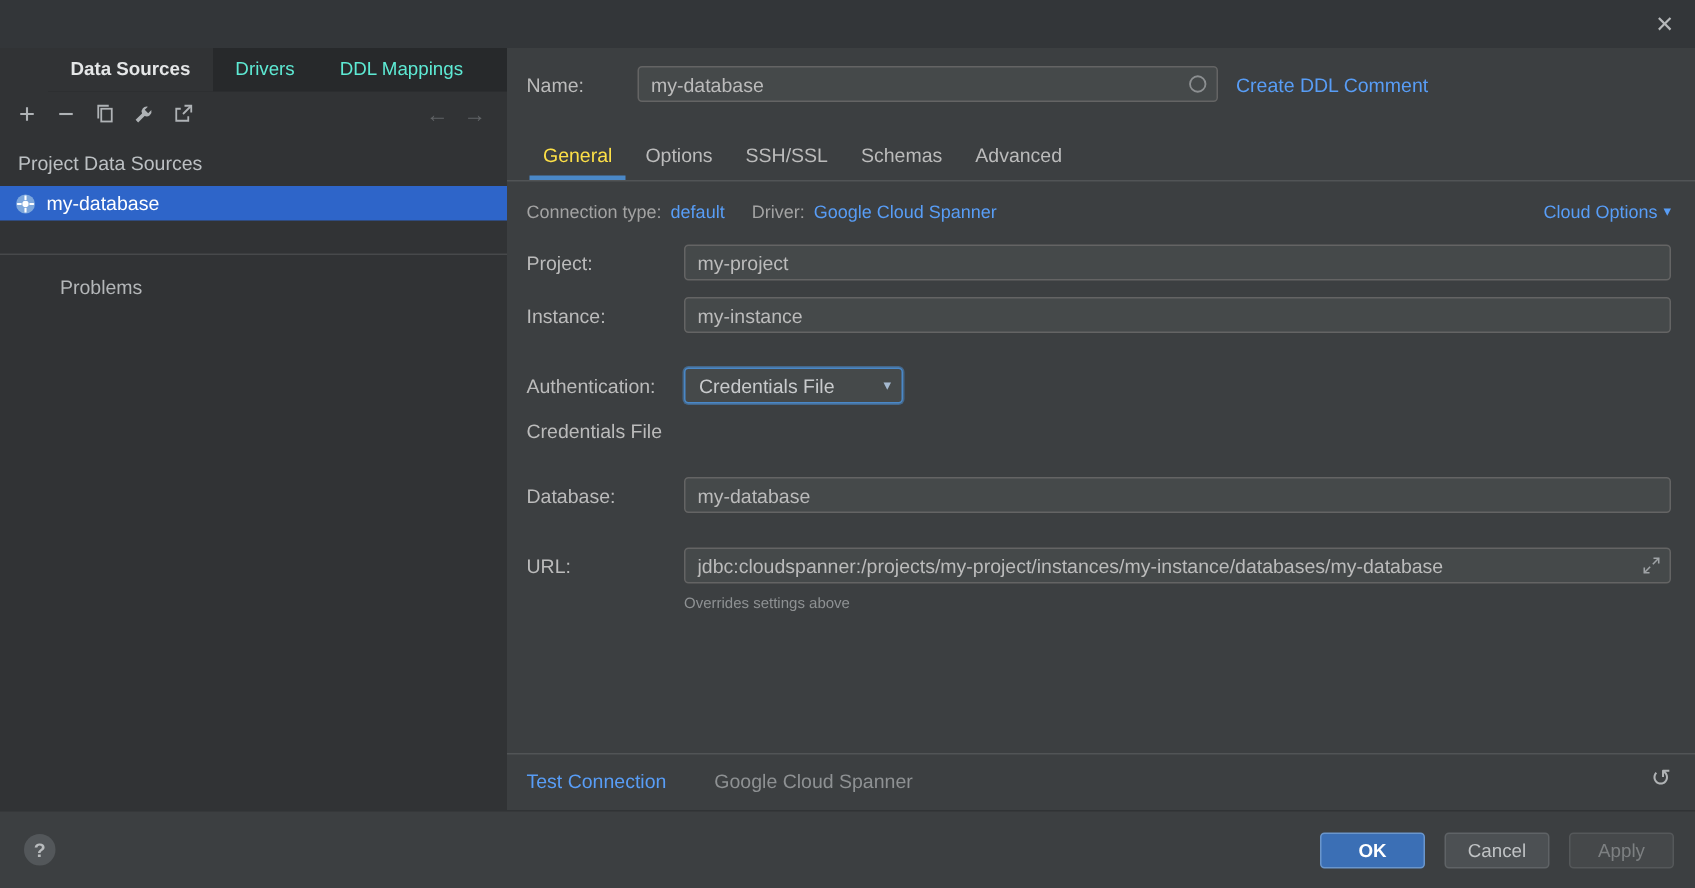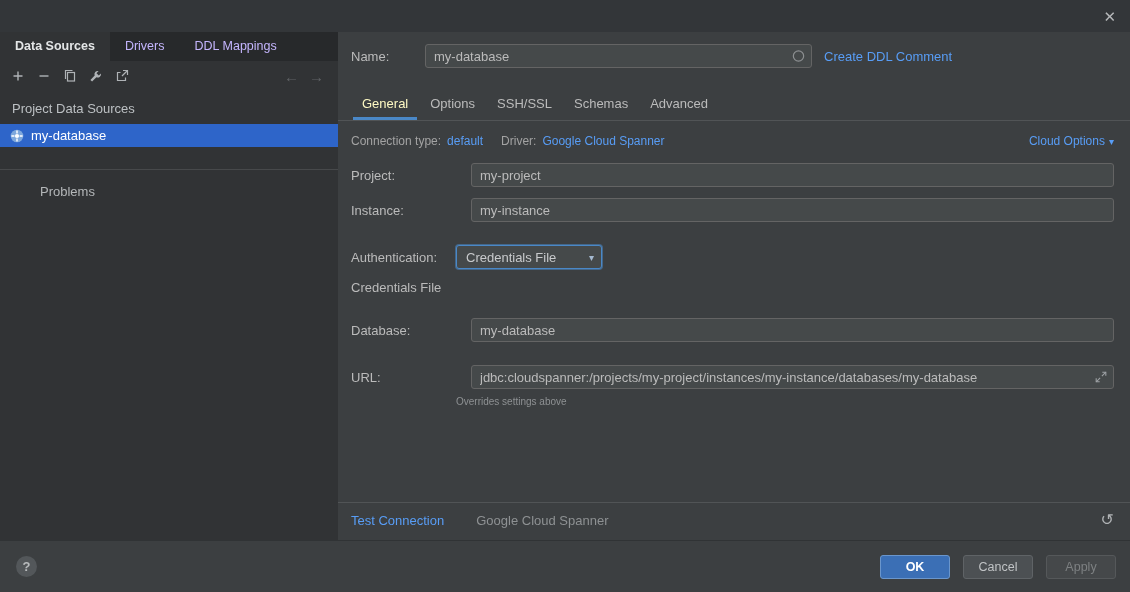--- a/index.html
+++ b/index.html
@@ -12,22 +12,22 @@
   
   .titlebar { height: 32px; flex: none; background: #333639; display: flex;
               align-items: center; justify-content: flex-end; padding-right: 14px; }
   .close-btn { color: #b6b8ba; font-size: 15px; line-height: 1; cursor: default; }
 
   
   .dlg-body { flex: 1; display: flex; min-height: 0; }
 
   
   .sidebar { width: 338px; flex: none; background: #313335; display: flex; flex-direction: column; }
-  .sb-tabs { height: 29px; flex: none; background: #27292b; display: flex; }
-  .sb-tab { padding: 0 15px; line-height: 29px; color: #c4b5fd; font-size: 12.5px; cursor: default; }
+  .sb-tabs { height: 29px; flex: none; background: #27292b; display: flex; margin-left: 32px; }
+  .sb-tab { padding: 0 15px; line-height: 29px; color: #5eead4; font-size: 12.5px; cursor: default; }
   .sb-tab.active { background: #313335; color: #e4e6e7; font-weight: bold; }
   .sb-toolbar { height: 30px; flex: none; display: flex; align-items: center; padding: 0 8px; gap: 6px; }
   .tool-btn { width: 20px; height: 20px; display: flex; align-items: center; justify-content: center; }
   .nav-group { margin-left: auto; display: flex; gap: 10px; color: #606366; font-size: 15px; padding-right: 6px; }
   .sb-section-title { padding: 10px 12px 8px; color: #bcc0c3; }
   .tree-item { height: 23px; flex: none; display: flex; align-items: center; gap: 7px;
                padding: 0 10px; background: #2e65c9; color: #ffffff; cursor: default; }
   .sb-divider { border-top: 1px solid #47494b; margin-top: 22px; }
   .sb-problems { padding: 14px 12px 0 40px; color: #b4b7b9; cursor: default; }
 
@@ -42,37 +42,37 @@
   .text-input { width: 100%; height: 24px; background: #45494a; border: 1px solid #646464;
                 border-radius: 3px; color: #bbbbbb; font-family: inherit; font-size: 13px;
                 padding: 0 26px 0 8px; outline: none; }
   .trailing-icon { position: absolute; right: 6px; top: 50%; transform: translateY(-50%);
                    display: flex; align-items: center; }
   .link { color: #589df6; text-decoration: none; cursor: pointer; }
   .ddl-link { margin-left: 12px; }
 
   .tabs { display: flex; margin-top: 10px; }
   .tab { padding: 8px 11px 9px; color: #bbbbbb; position: relative; font-size: 13px; cursor: default; }
-  .tab.active { color: #fef9c3; }
+  .tab.active { color: #fde047; }
   .tab.active::after { content: ""; position: absolute; left: 2px; right: 2px; bottom: 0;
                        height: 3px; background: #4a88c7; }
   .main-divider { border-top: 1px solid #515456; margin: 0 -16px 0 -13px; }
 
   .conn-row { margin-top: 13px; display: flex; align-items: center; font-size: 12px; }
   .conn-row .lbl { color: #a3a3a3; }
   .conn-gap-s { margin-left: 6px; }
   .conn-gap-l { margin-left: 18px; }
   .more-options { margin-left: auto; display: flex; align-items: center; gap: 4px; }
   .chev { font-size: 10px; }
 
   .form { margin-top: 15px; }
   .form-row { display: flex; align-items: center; margin-bottom: 11px; }
   .form-row.gap { margin-top: 23px; }
   .form-label { width: 105px; flex: none; }
-  .form-field { flex: 1; position: relative; margin-left: 15px; }
+  .form-field { flex: 1; position: relative; }
   .combo { width: 146px; height: 24px; background: #45494a; border: 1px solid #4a88c7;
            box-shadow: 0 0 0 1px rgba(74,136,199,.55); border-radius: 3px; display: flex;
            align-items: center; justify-content: space-between; padding: 0 7px 0 9px;
            color: #c8cacc; cursor: default; }
   .combo .arrow { color: #a5b9d0; font-size: 10px; }
   .note-row { margin-left: 105px; margin-top: -7px; }
   .note { font-size: 10px; color: #8e9193; }
 
   .flex-spacer { flex: 1; }
   .footer-divider { border-top: 1px solid #515456; margin: 0 -16px 0 -13px; }

